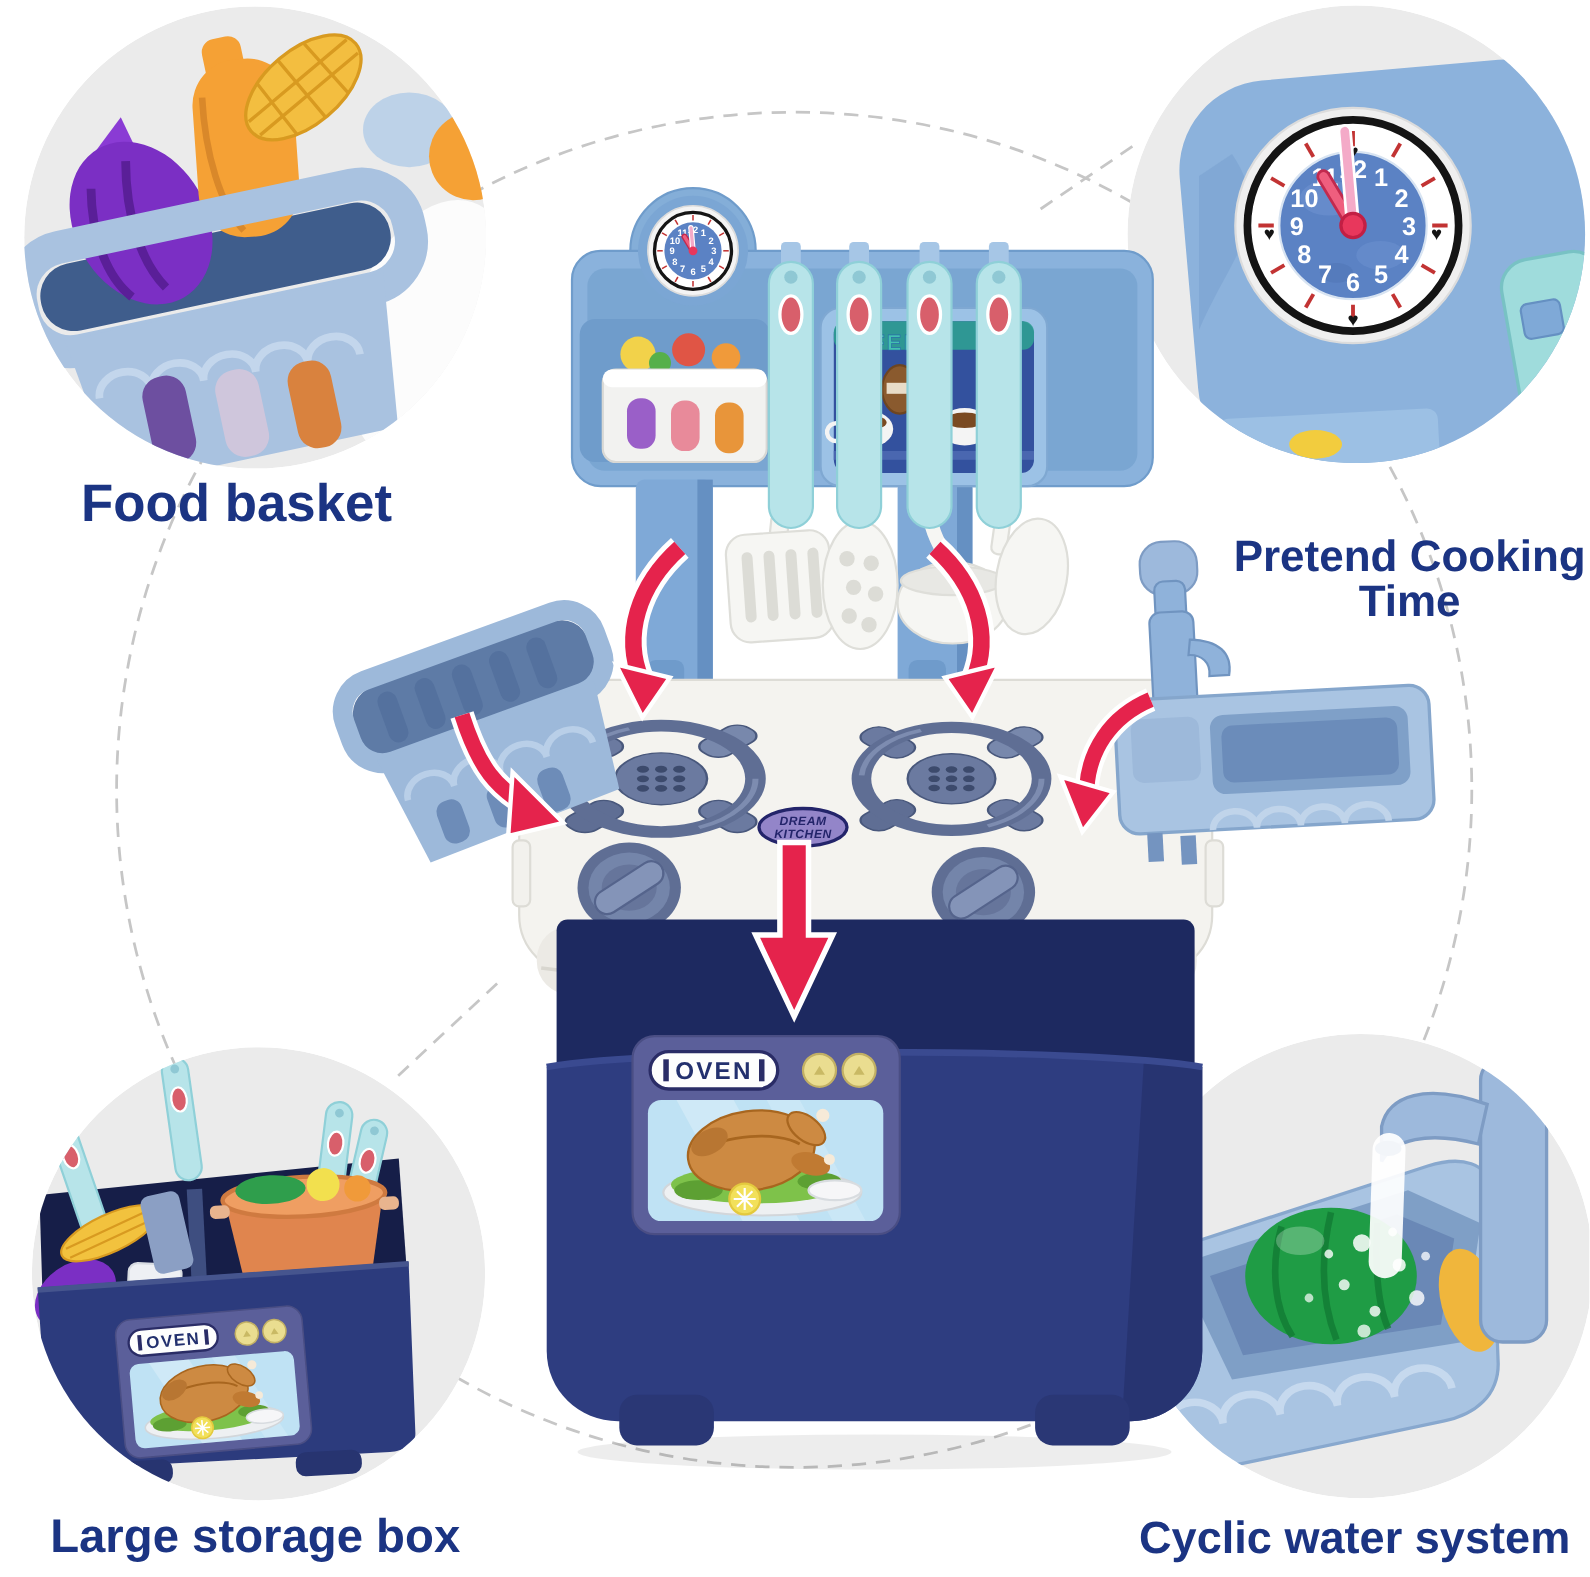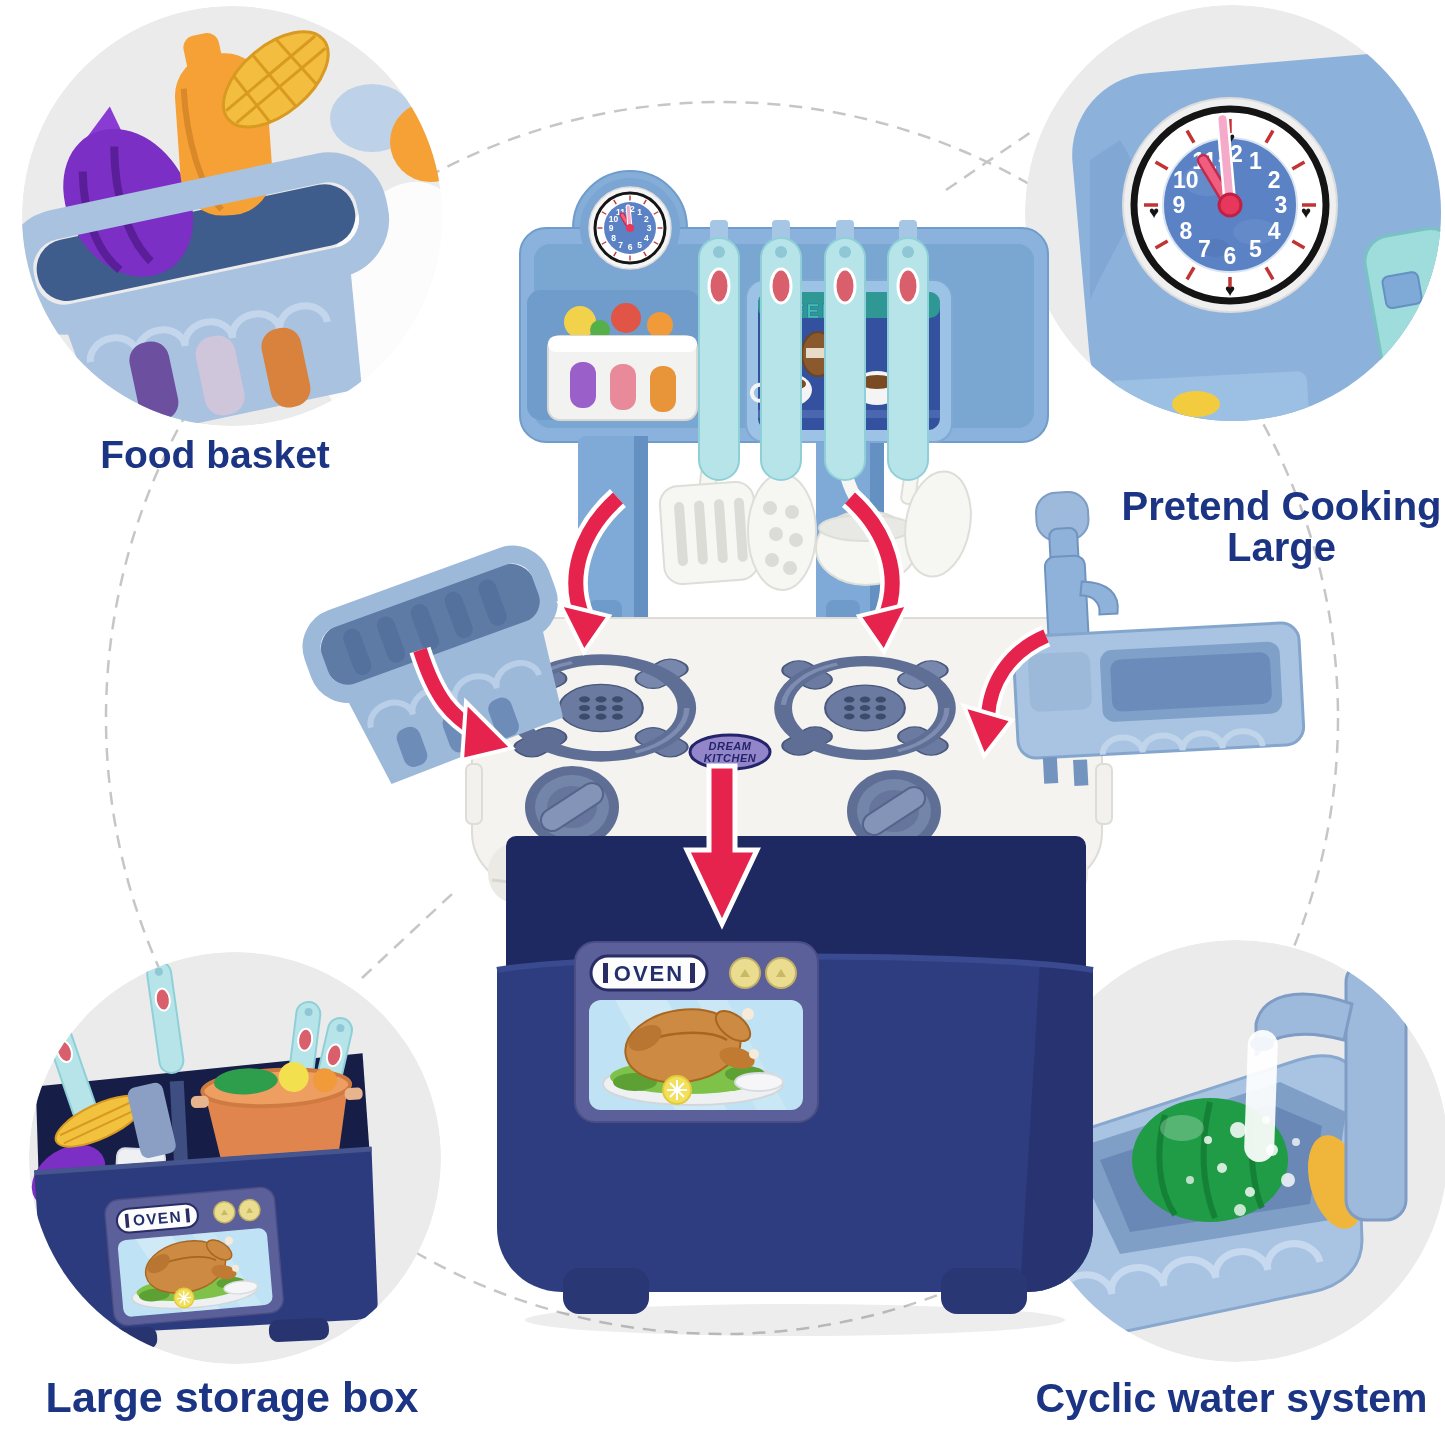--- a/index.html
+++ b/index.html
@@ -1,21 +1,21 @@
 <!DOCTYPE html>
 <html><head>
 <meta charset="utf-8">
 <style>
   html,body{margin:0;padding:0;background:#ffffff;}
   .canvas{position:relative;width:1445px;height:1434px;overflow:hidden;background:#ffffff;
           font-family:"Liberation Sans",sans-serif;}
   svg.art{position:absolute;left:0;top:0;}
   svg text{font-family:"Liberation Sans",sans-serif;}
   .feature-label{position:absolute;color:#1b3483;font-weight:bold;text-align:center;line-height:1.02;}
-  .fl-1{left:40px;top:435px;width:350px;font-size:39px;}
+  .fl-1{left:40px;top:435px;width:350px;font-size:48px;}
   .fl-2{left:1118px;top:470px;width:327px;font-size:40px;margin-top:16px;}
   .fl-3{left:17px;top:1376px;width:430px;font-size:43px;}
   .fl-4{left:1018px;top:1378px;width:427px;font-size:41px;}
   .sticker-oven{font-weight:bold;font-size:22px;fill:#23306e;letter-spacing:2px;}
   .brand{font-style:italic;font-weight:bold;font-size:11px;fill:#23246a;letter-spacing:0.5px;}
   .fee{font-weight:bold;font-size:20px;fill:#43c0b0;stroke:#2a6ea8;stroke-width:0.6px;letter-spacing:2px;}
   .clock-num{font-weight:bold;fill:#ffffff;}
   .heart{fill:#141414;font-size:17px;}
   .hand-min-o{stroke:#ffffff;stroke-width:13;stroke-linecap:round;}
   .hand-min{stroke:#f4aac8;stroke-width:8;stroke-linecap:round;}
@@ -499,17 +499,17 @@
       <g>
         <polygon points="709,766 735,766 735,850 757,850 722,924 687,850 709,850" stroke="#ffffff" stroke-width="5" fill="#e5234c"></polygon>
       </g>
     </g>
   </g>
 </svg>
 
 <div class="feature-label fl-1">Food basket</div>
 <div class="feature-label fl-2">
   <div>Pretend Cooking</div>
-  <div>Large</div>
+  <div>Time</div>
 </div>
 <div class="feature-label fl-4">Cyclic water system</div>
 <div class="feature-label fl-3">Large storage box</div>
 </div>
 
 </body></html>

